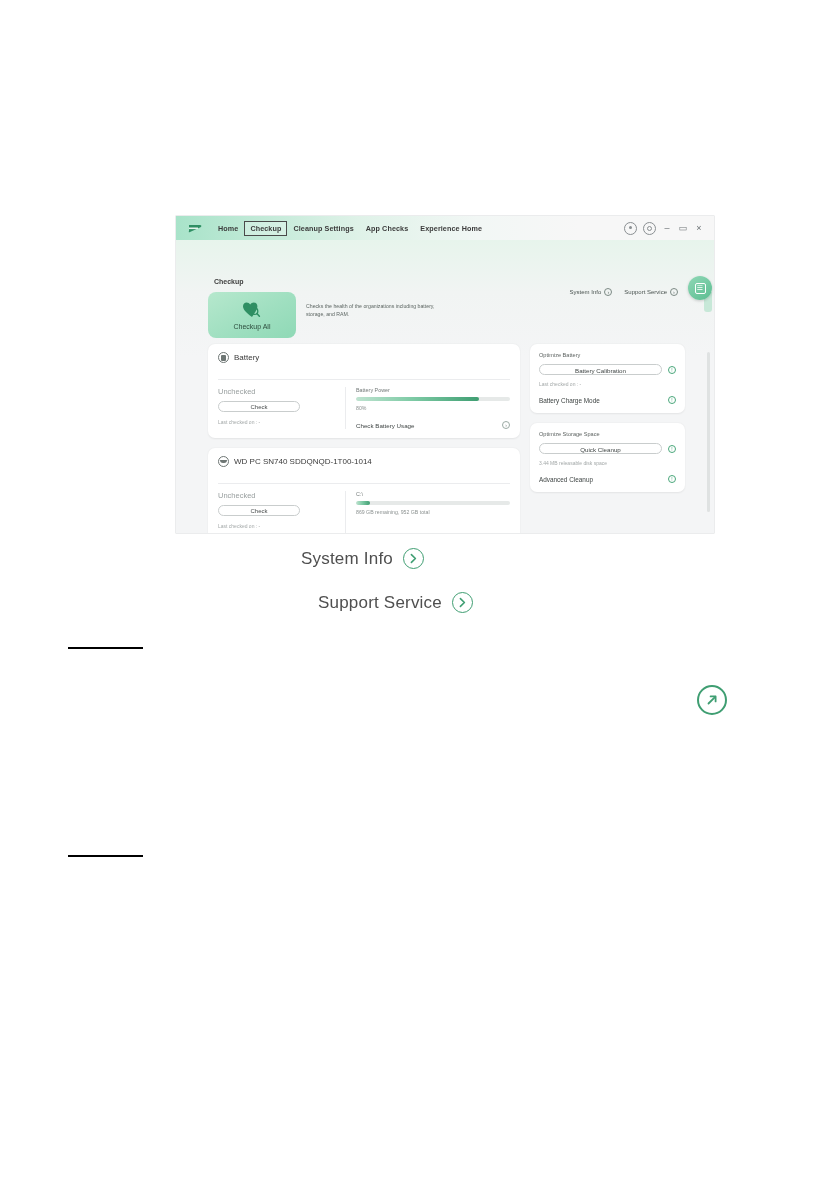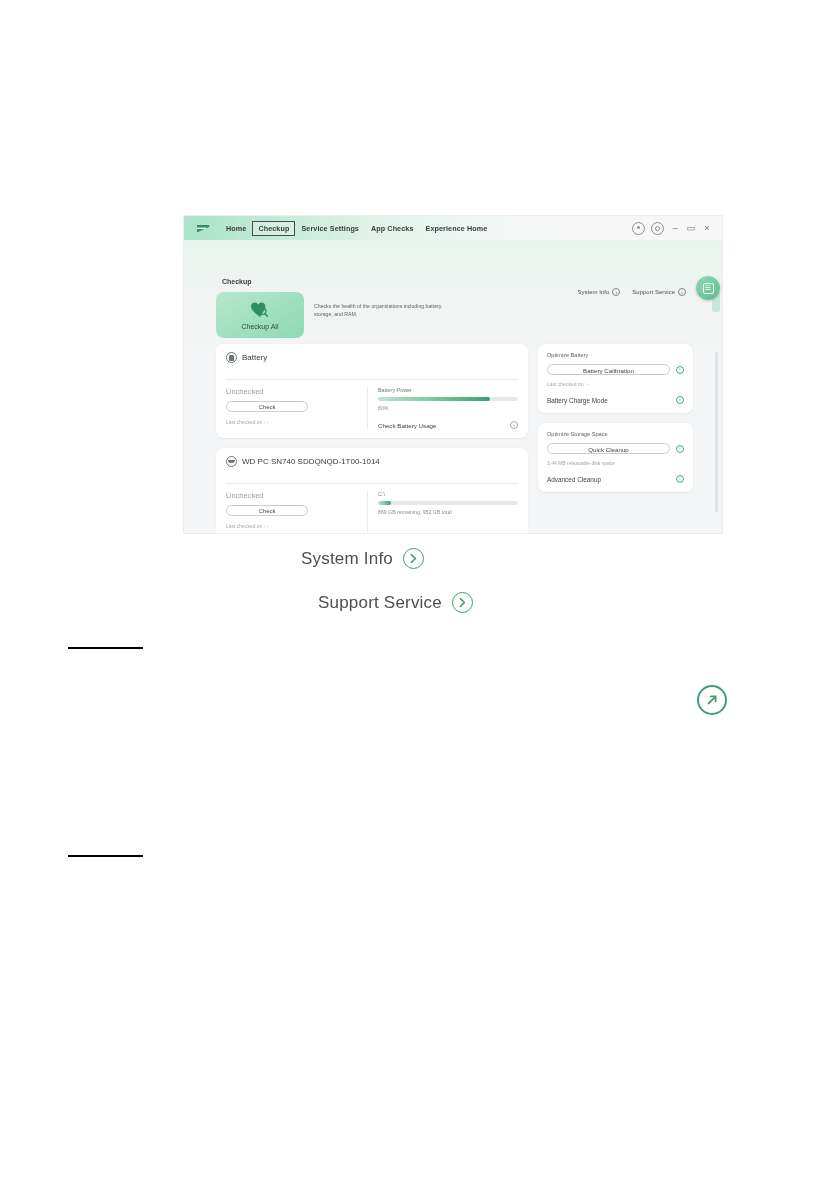--- a/index.html
+++ b/index.html
@@ -11,21 +11,21 @@
     width: 840px;
     height: 1190px;
     position: relative;
     font-family: "Liberation Sans", sans-serif;
     overflow: hidden;
   }
 
   
   .app-window {
     position: absolute;
-    left: 184px;
+    left: 176px;
     top: 216px;
     width: 538px;
     height: 317px;
     background: #14b8a6;
     overflow: hidden;
     box-shadow: 0 0 0 0.5px #d7dadc;
   }
 
   
   .titlebar {
@@ -257,21 +257,21 @@
     color: #3a3a3a;
   }
   .card-body {
     display: flex;
     padding-top: 7px;
     min-height: 42px;
   }
   .cb-left {
     width: 118px;
     border-right: 0.6px solid #ebecee;
-    padding-right: 23px;
+    padding-right: 9px;
     display: flex;
     flex-direction: column;
   }
   .status-text {
     font-size: 7.5px;
     color: #9aa0a0;
     margin-bottom: 5px;
   }
   .btn-outline {
     display: block;
@@ -425,21 +425,21 @@
     <div class="brand-logo">
       <svg width="16" height="13" viewBox="0 0 16 13">
           <path d="M2 3 L13 3 Q15 3 14 5 L3 10 Q1 11 2 9 Z" fill="#2f8f63"></path>
           <rect x="2" y="5.5" width="9" height="1.6" fill="#e4f4ec"></rect>
         </svg>
     </div>
 
     <div class="navitems">
       <div class="navitem">Home</div>
       <div class="navitem selected">Checkup</div>
-      <div class="navitem">Service Settings</div>
+      <div class="navitem">Cleanup Settings</div>
       <div class="navitem">App Checks</div>
       <div class="navitem">Experience Home</div>
     </div>
 
     <div class="winctrls">
       <div class="circ-icon">
           <div class="head"></div>
         </div>
       <div class="circ-icon">
           <div class="inner-dot"></div>

